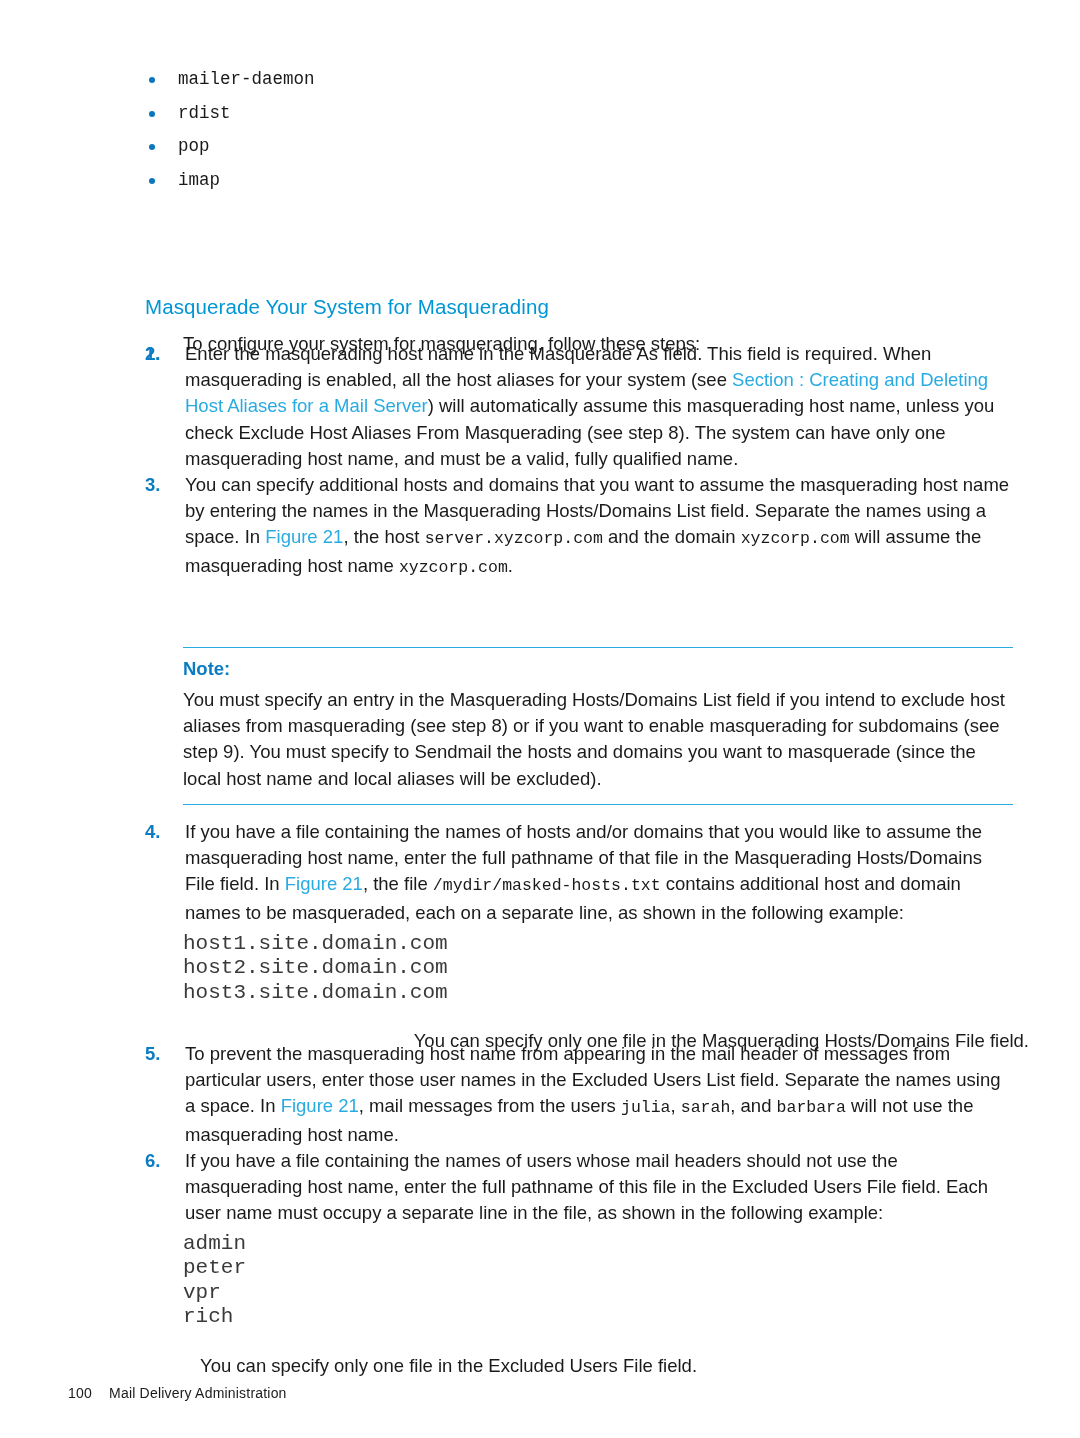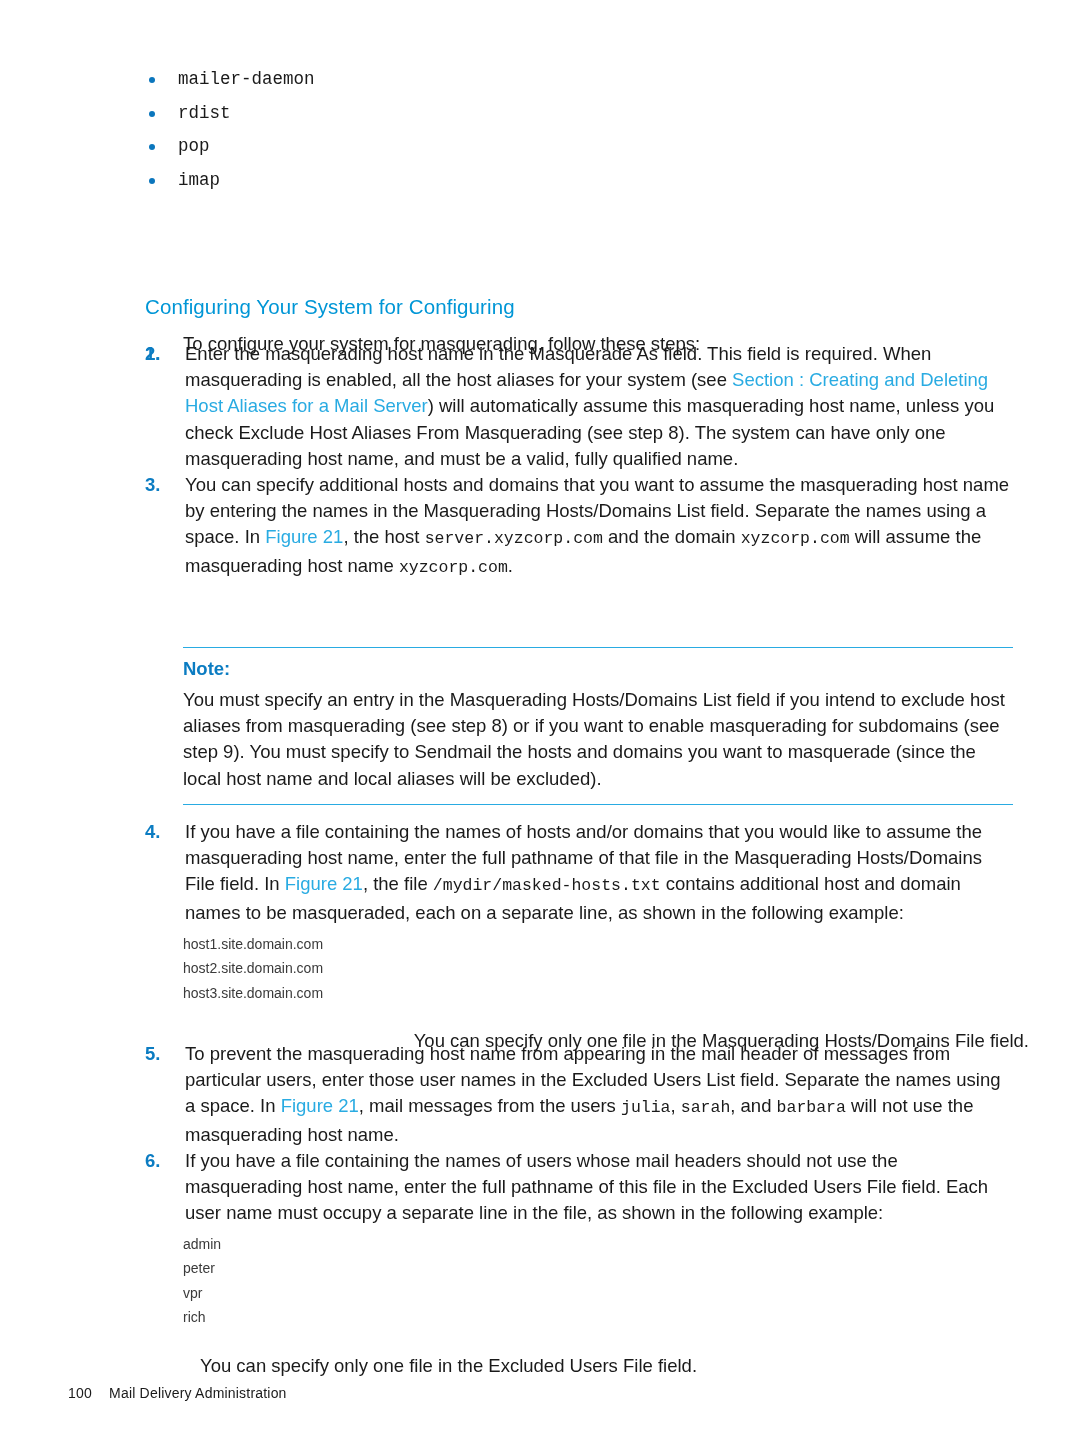--- a/index.html
+++ b/index.html
@@ -133,22 +133,22 @@
     font-size: 18.5px;
     line-height: 26.2px;
     color: #1a1a1a;
     margin-bottom: 12px;
   }
 
   
   .code-block {
     position: absolute;
     left: 183px;
-    font-family: Liberation Sans, sans-serif;
-    font-size: 14px;
+    font-family: Liberation Mono, monospace;
+    font-size: 21px;
     line-height: 24.3px;
     color: #3a3a3a;
     white-space: pre;
   }
 
   .plain-para {
     position: absolute;
     left: 183px;
     width: 830px;
     font-size: 18.5px;
@@ -184,21 +184,21 @@
     <li class="bullet-item">
       <span class="bullet-dot"></span>
       <span>pop</span>
     </li>
     <li class="bullet-item">
       <span class="bullet-dot"></span>
       <span>imap</span>
     </li>
   </ul>
 
-  <h2 class="section-heading">Configuring Your System for Configuring</h2>
+  <h2 class="section-heading">Masquerade Your System for Masquerading</h2>
 
   <p class="intro">To configure your system for masquerading, follow these steps:</p>
 
   <div class="steps">
     <div class="step">
       <span class="step-num">1.</span>
     </div>
     <div class="step">
       <span class="step-num">2.</span>
       <span class="step-body"><span>Enter the masquerading host name in the Masquerade As field. This field is required. When masquerading is enabled, all the host aliases for your system (see </span><span class="link">Section : Creating and Deleting Host Aliases for a Mail Server</span><span>) will automatically assume this masquerading host name, unless you check Exclude Host Aliases From Masquerading (see step 8). The system can have only one masquerading host name, and must be a valid, fully qualified name.</span></span>

